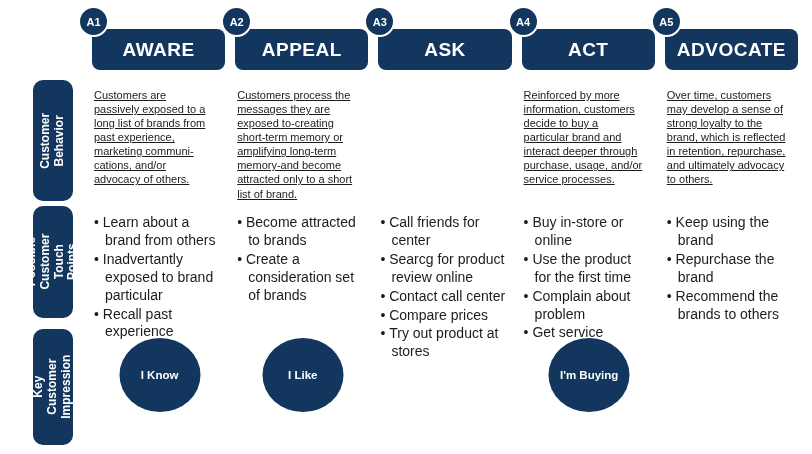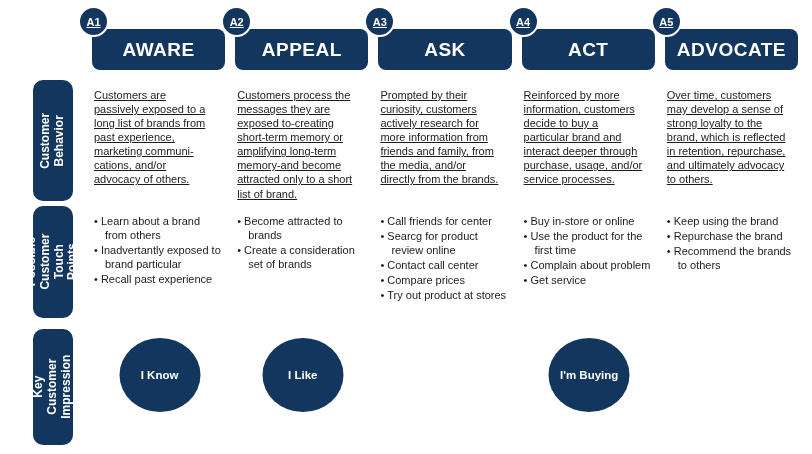--- a/index.html
+++ b/index.html
@@ -25,37 +25,37 @@
   .columns {
     position:absolute; left:88px; top:0; width:716px; height:454px;
     display:grid; grid-template-columns:repeat(5,1fr);
   }
   .stage { position:relative; }
   .badge {
     position:absolute; left:-10px; top:6px; width:31px; height:31px;
     box-sizing:border-box; border:2px solid #fff; border-radius:50%;
     background:var(--navy,#12365E); color:#fff;
     font-size:11px; font-weight:bold;
-    display:flex; align-items:center; justify-content:center; z-index:2;text-decoration:underline;
+    display:flex; align-items:center; justify-content:center; z-index:2;
   }
   .title {
     position:absolute; left:4px; right:6px; top:29px; height:41px;
     background:var(--navy,#12365E); border-radius:8px;
     color:#fff; font-weight:bold; font-size:19px; letter-spacing:.5px;
     display:flex; align-items:center; justify-content:center; z-index:1;
   }
   .stage:last-child .title { right:6px;text-align:center; }
   .behavior {
     position:absolute; top:88px; left:6px; right:17px;
     font-size:11px; line-height:1.28; color:#1c1c1c;text-decoration:underline;
   }
   .touchpoints {
     position:absolute; top:214px; left:6px; right:10px;
     margin:0; padding:0; list-style:none;
-    font-size:11px; line-height:1.28; color:#1c1c1c;
+    font-size:14px; line-height:1.28; color:#1c1c1c;
   }
   .touchpoints li { padding-left:11px; text-indent:-11px; margin-bottom:1px; }
   .touchpoints li::before { content:"\2022\00a0"; }
   .impression {
     position:absolute; top:338px; left:50%; transform:translateX(-50%);
     width:81px; height:74px; border-radius:50%;
     background:var(--navy,#12365E); color:#fff;
     font-weight:bold; font-size:11.5px; line-height:1.25; text-align:center;
     display:flex; align-items:center; justify-content:center;
   }
@@ -103,21 +103,20 @@
         <li>Create a consideration set of brands</li>
       </ul>
       <div class="impression">
         <span>I Like</span>
       </div>
     </div>
 
     <div class="stage">
       <div class="badge">A3</div>
       <div class="title">ASK</div>
-      <div class="behavior">Prompted by their curiosity, customers actively research for more information from friends and family, from the media, and/or directly from the brands.</div>
       <ul class="touchpoints">
         <li>Call friends for center</li>
         <li>Searcg for product review online</li>
         <li>Contact call center</li>
         <li>Compare prices</li>
         <li>Try out product at stores</li>
       </ul>
     </div>
 
     <div class="stage">

